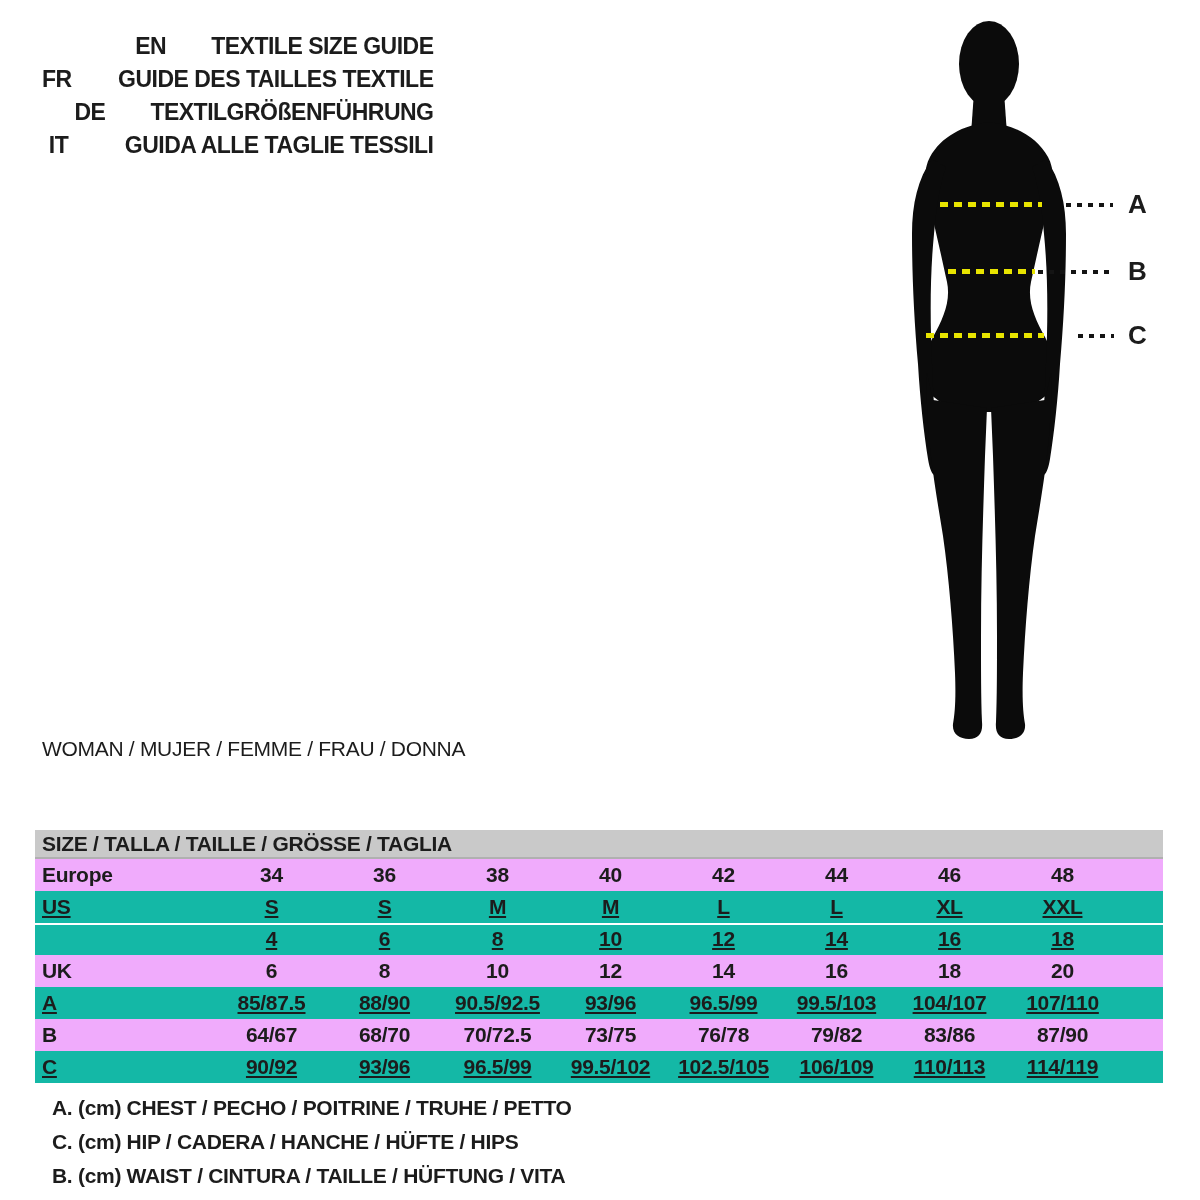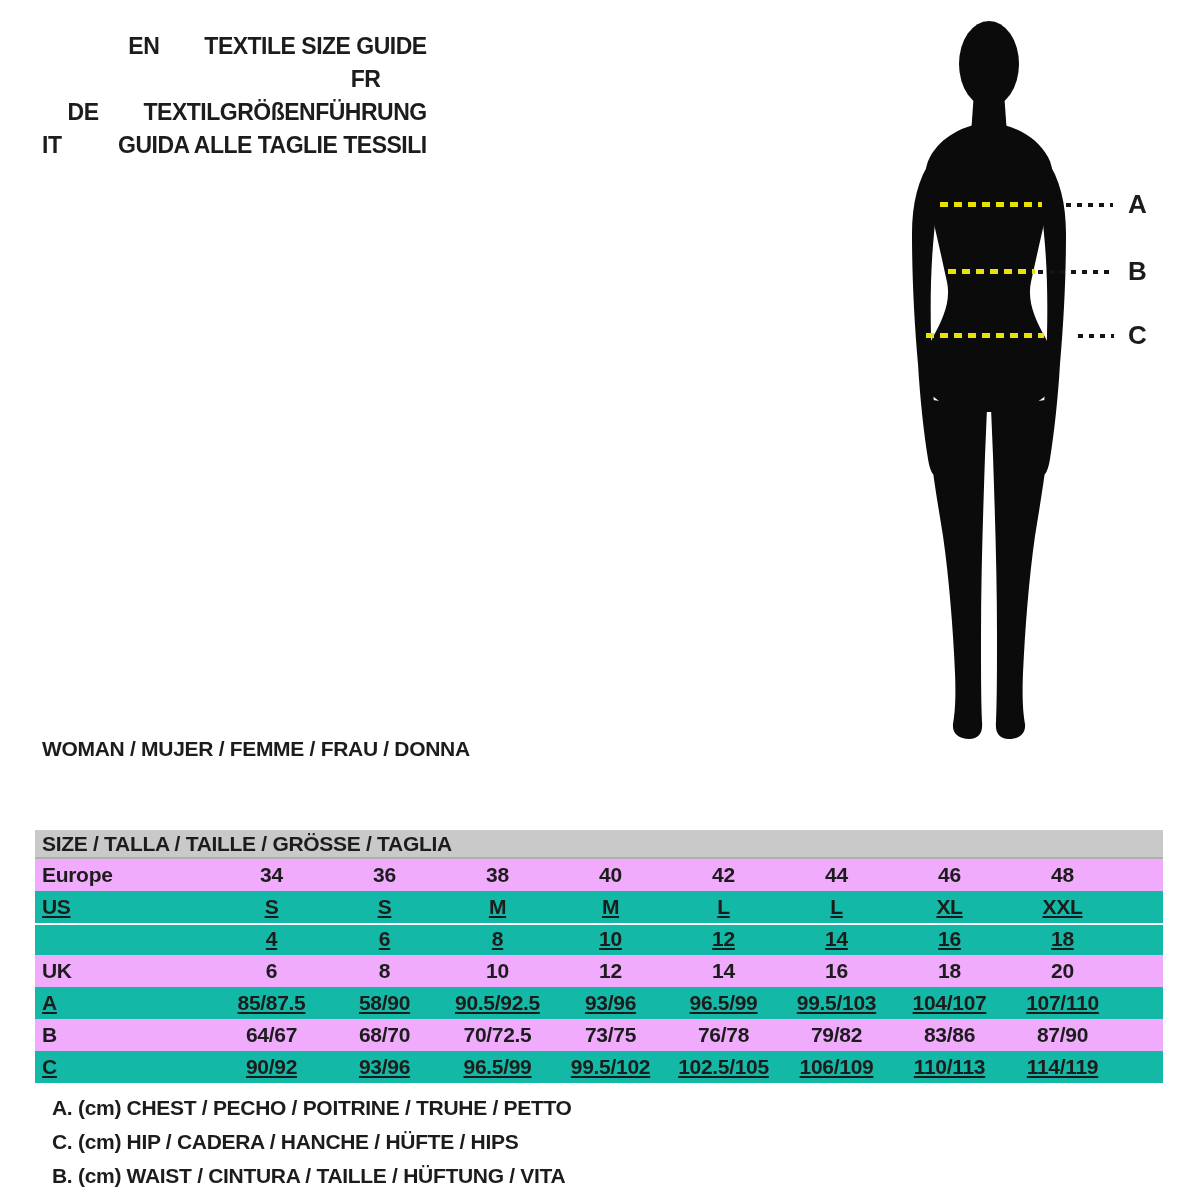--- a/index.html
+++ b/index.html
@@ -58,21 +58,21 @@
     font-weight: bold;
     line-height: 26px;
   }
 
   
   .section-title {
     position: absolute;
     left: 42px;
     top: 737px;
     font-size: 21px;
-    font-weight: bold;
+    font-weight: normal;
     letter-spacing: -0.3px;
     white-space: nowrap;
   }
 
   
   .size-table {
     position: absolute;
     left: 35px;
     top: 830px;
     width: 1128px;
@@ -125,20 +125,21 @@
 
 <div id="canvas">
 
   <div class="lang-block">
     <div class="lang-row">
       <span class="lang-code">EN</span>
       <span class="lang-title">TEXTILE SIZE GUIDE</span>
     </div>
     <div class="lang-row">
       <span class="lang-code">FR</span>
+      <span class="lang-title">GUIDE DES TAILLES TEXTILE</span>
     </div>
     <div class="lang-row">
       <span class="lang-code">DE</span>
       <span class="lang-title">TEXTILGRÖßENFÜHRUNG</span>
     </div>
     <div class="lang-row">
       <span class="lang-code">IT</span>
       <span class="lang-title">GUIDA ALLE TAGLIE TESSILI</span>
     </div>
   </div>
@@ -274,21 +275,21 @@
       <div class="td">14</div>
       <div class="td">16</div>
       <div class="td">18</div>
       <div class="td">20</div>
       <div class="td"></div>
     </div>
 
     <div class="trow shaded">
       <div class="th-label">A</div>
       <div class="td">85/87.5</div>
-      <div class="td">58/90</div>
+      <div class="td">88/90</div>
       <div class="td">90.5/92.5</div>
       <div class="td">93/96</div>
       <div class="td">96.5/99</div>
       <div class="td">99.5/103</div>
       <div class="td">104/107</div>
       <div class="td">107/110</div>
       <div class="td"></div>
     </div>
 
     <div class="trow">

